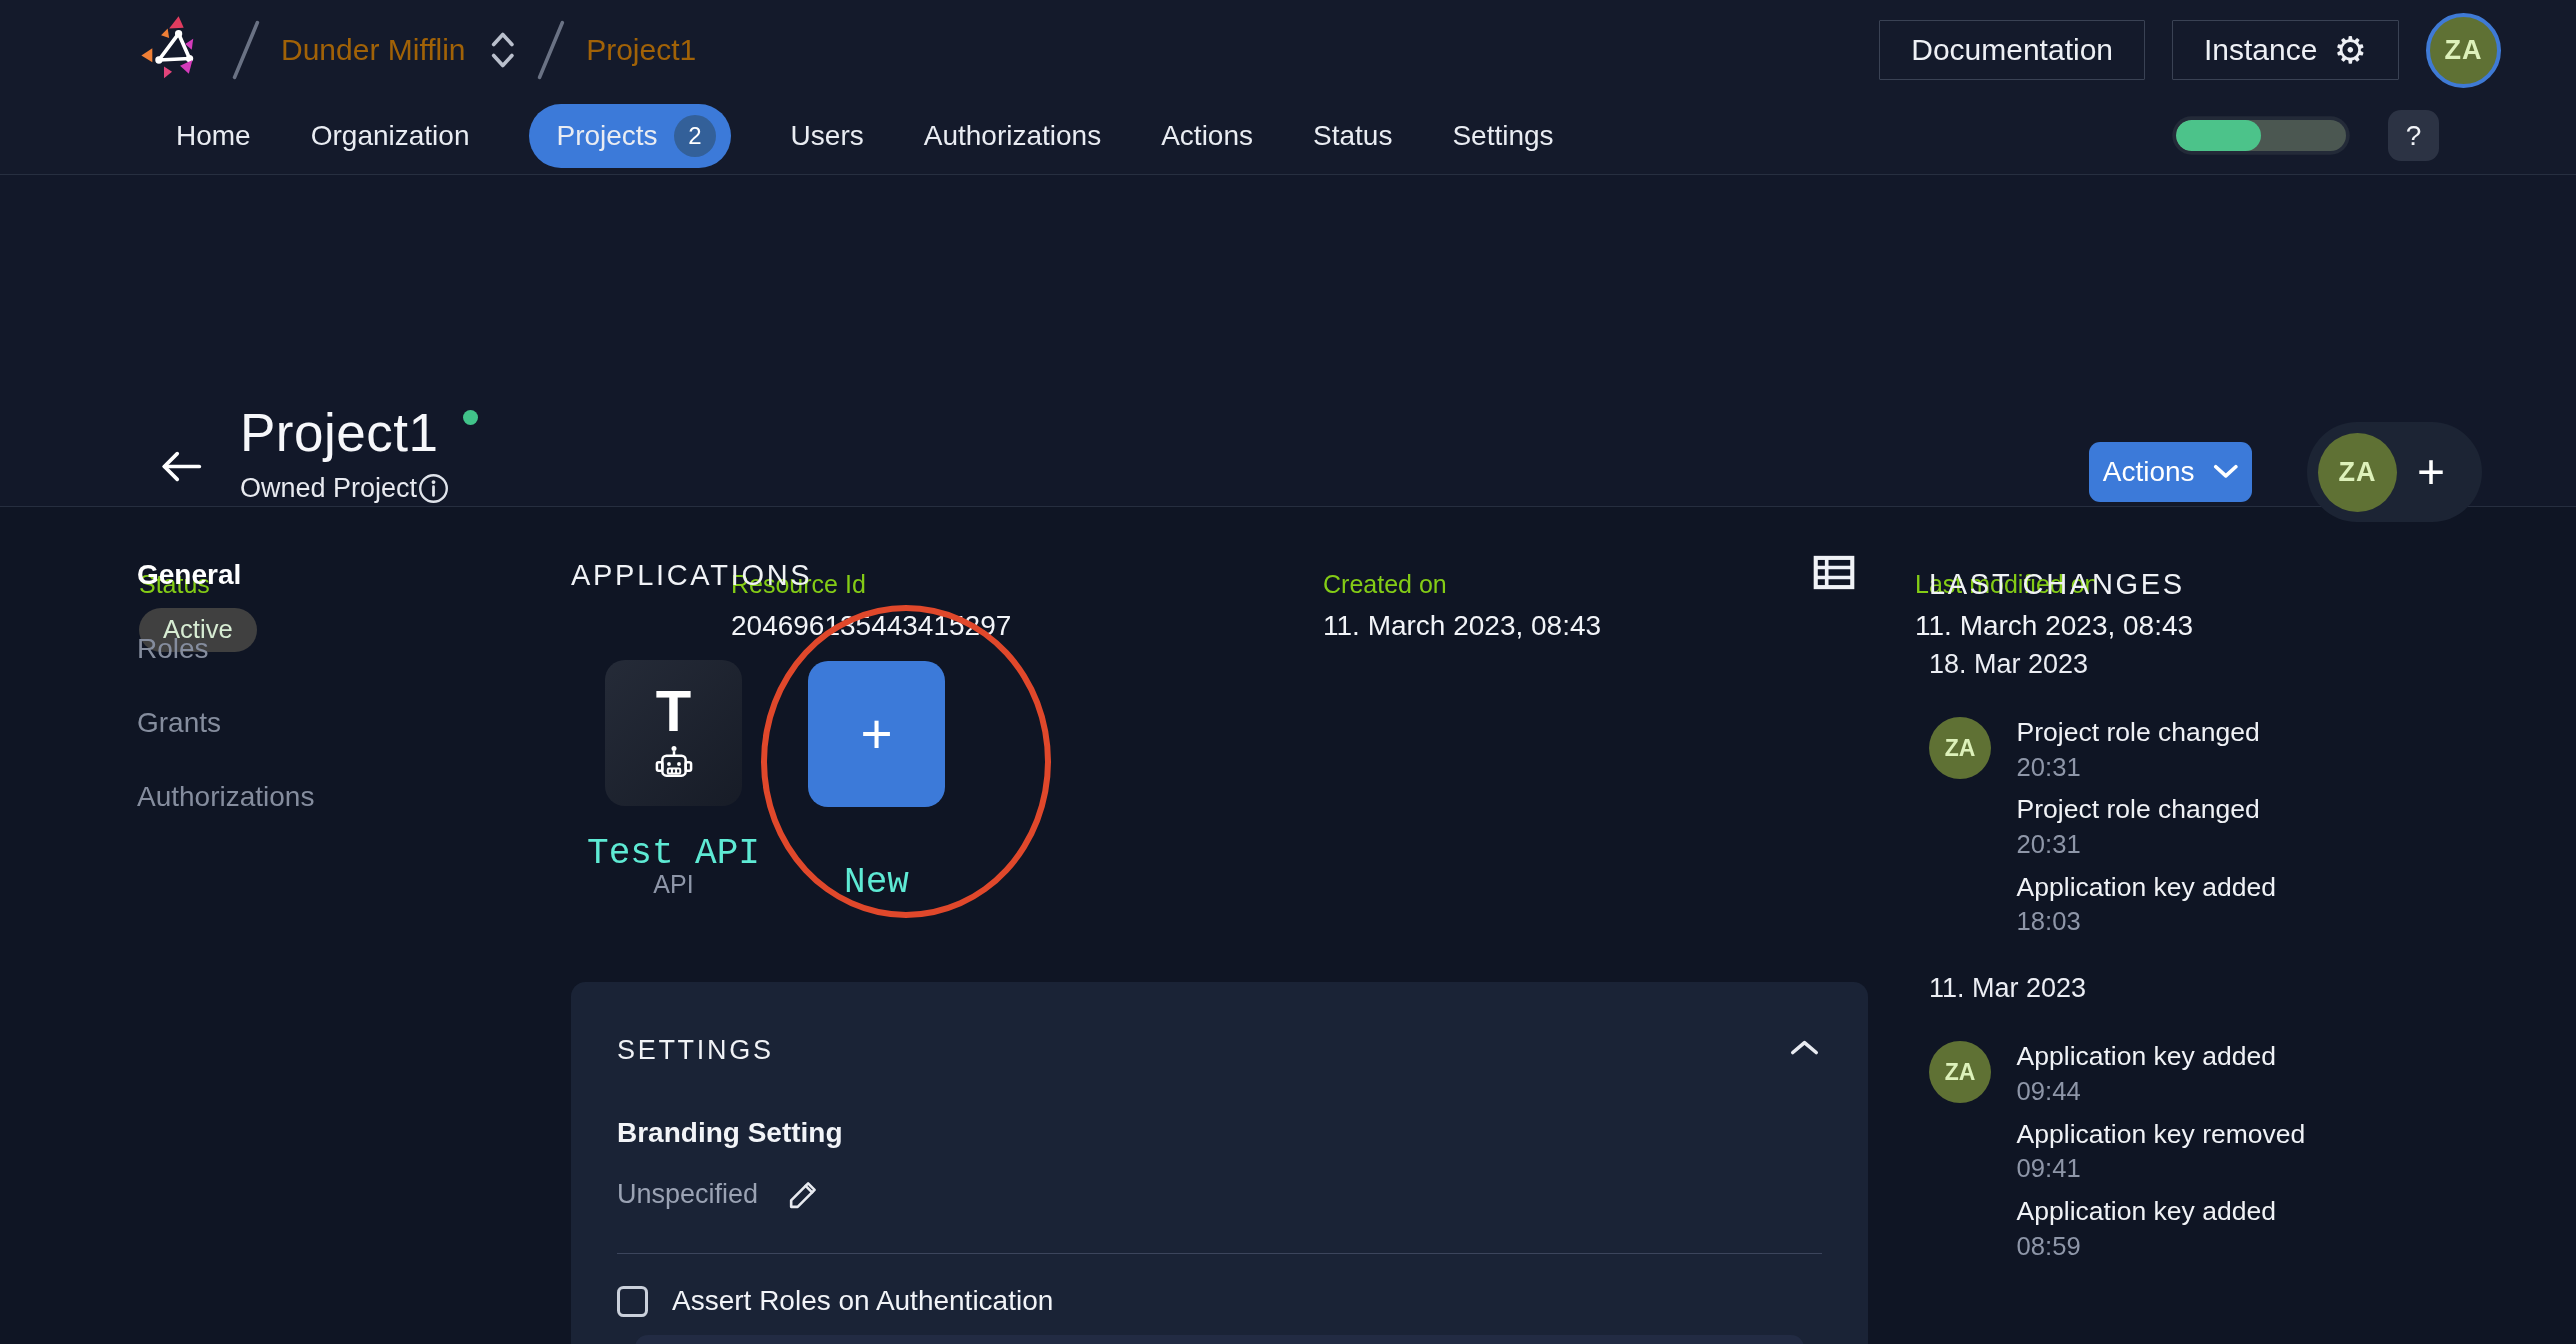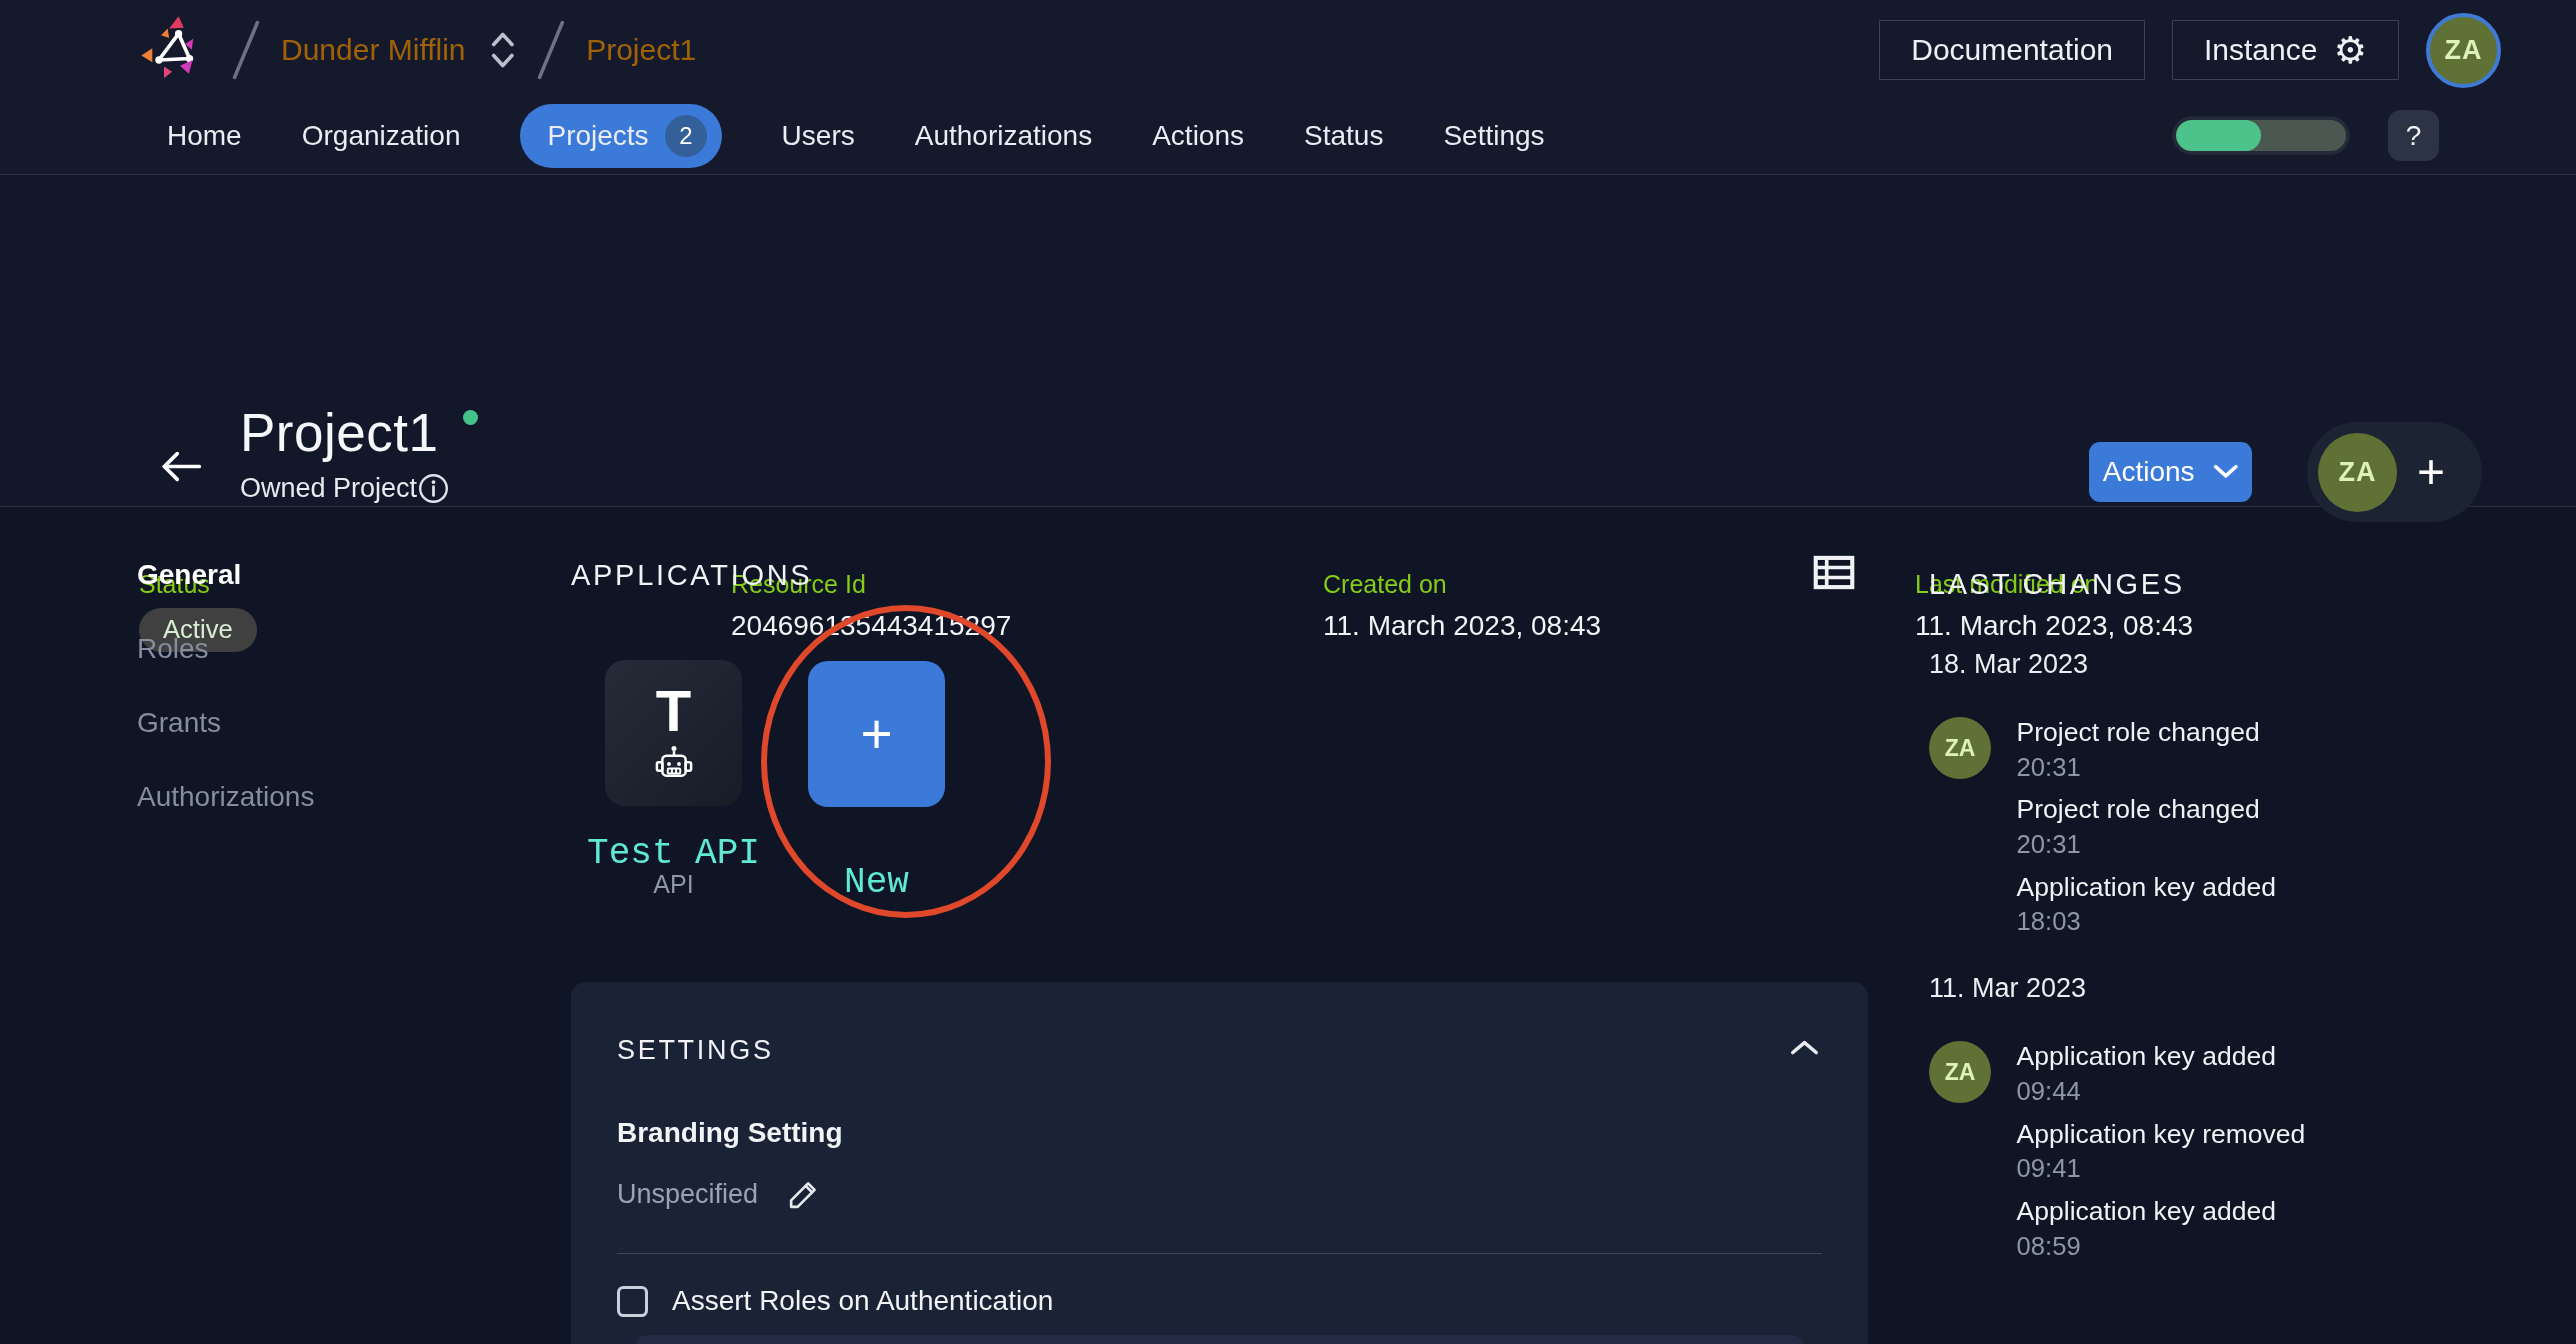--- a/index.html
+++ b/index.html
@@ -15,21 +15,21 @@
   .topbar-row1{position:absolute;top:0;left:0;right:0;height:100px;display:flex;align-items:center;padding-left:137px;box-sizing:border-box;}
   .crumb-slash{margin:0 20px;}
   .org-name,.crumb-project{font-size:30px;color:#a16207;font-weight:500;cursor:pointer;}
   .unfold{margin-left:24px;cursor:pointer;}
   .topbar-right{margin-left:auto;margin-right:75px;display:flex;align-items:center;gap:27px;}
   .btn-outline{display:flex;align-items:center;gap:16.4px;justify-content:center;height:58px;padding:0 31px;border:1.8px solid #3a4254;border-radius:1px;font-size:30px;color:#eef0f5;background:transparent;cursor:pointer;}
   .gear-glyph{font-size:37px;line-height:1;color:#eef0f5;}
   .avatar{width:75px;height:75px;border-radius:50%;background:#5f7134;color:#ddf1ba;display:flex;align-items:center;justify-content:center;font-weight:700;font-size:27px;letter-spacing:0.9px;cursor:pointer;}
   .avatar.ringed{border:4.6px solid #3f7ad5;box-sizing:border-box;}
   
-  .topbar-row2{position:absolute;top:100px;left:4px;right:0;height:71px;display:flex;align-items:center;padding-left:163px;box-sizing:border-box;}
+  .topbar-row2{position:absolute;top:100px;left:13px;right:0;height:71px;display:flex;align-items:center;padding-left:163px;box-sizing:border-box;}
   .nav-item{font-size:28px;color:#e9ecf2;margin-right:60px;cursor:pointer;white-space:nowrap;}
   .nav-pill{display:flex;align-items:center;gap:16.4px;background:#3c7ad9;border-radius:913px;padding:11px 14.6px 11px 27px;margin-top:-11px;margin-bottom:-11px;}
   .nav-pill .nav-badge{width:42px;height:42px;border-radius:50%;background:#336099;color:#fff;font-size:24px;display:flex;align-items:center;justify-content:center;}
   .nav-right{margin-left:auto;margin-right:137px;display:flex;align-items:center;gap:42px;}
   .progress{width:170px;height:31px;border-radius:913px;background:#4b5751;box-shadow:0 0 0 3.7px #232a38;overflow:hidden;}
   .progress-fill{height:100%;background:#4cc38a;border-radius:913px;}
   .help-btn{width:51px;height:51px;border-radius:12.8px;background:#2c3344;color:#f2f4f8;font-size:28px;display:flex;align-items:center;justify-content:center;cursor:pointer;}
   
   .proj-header{position:absolute;top:175px;left:0;right:0;height:331px;background:#121829;border-bottom:1.8px solid #262e3f;}
   .back-arrow{position:absolute;left:157px;top:274px;cursor:pointer;}

